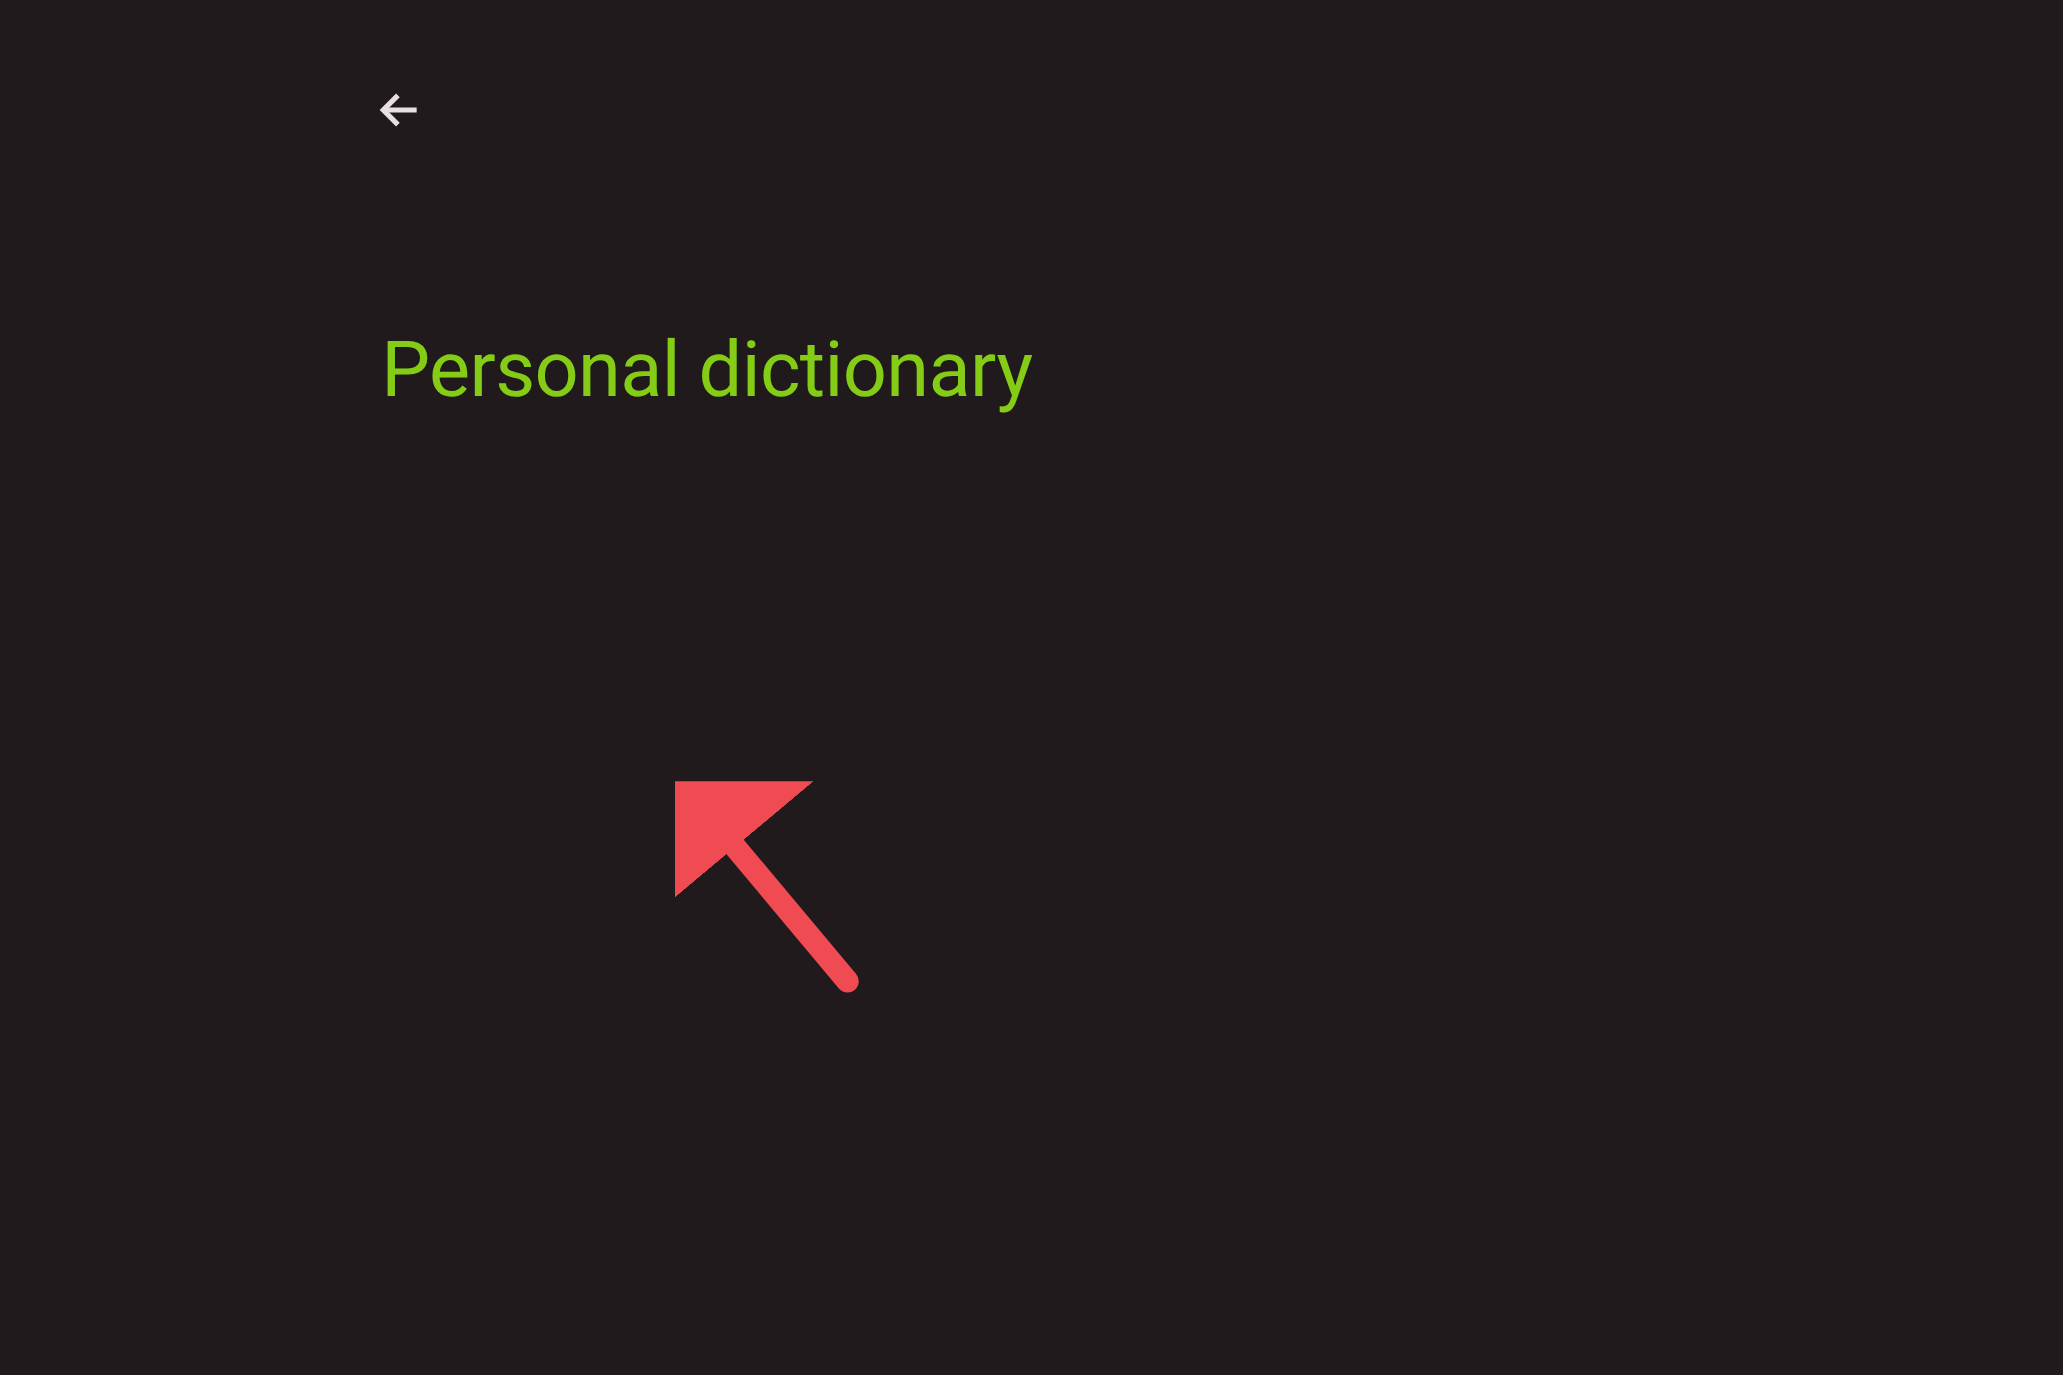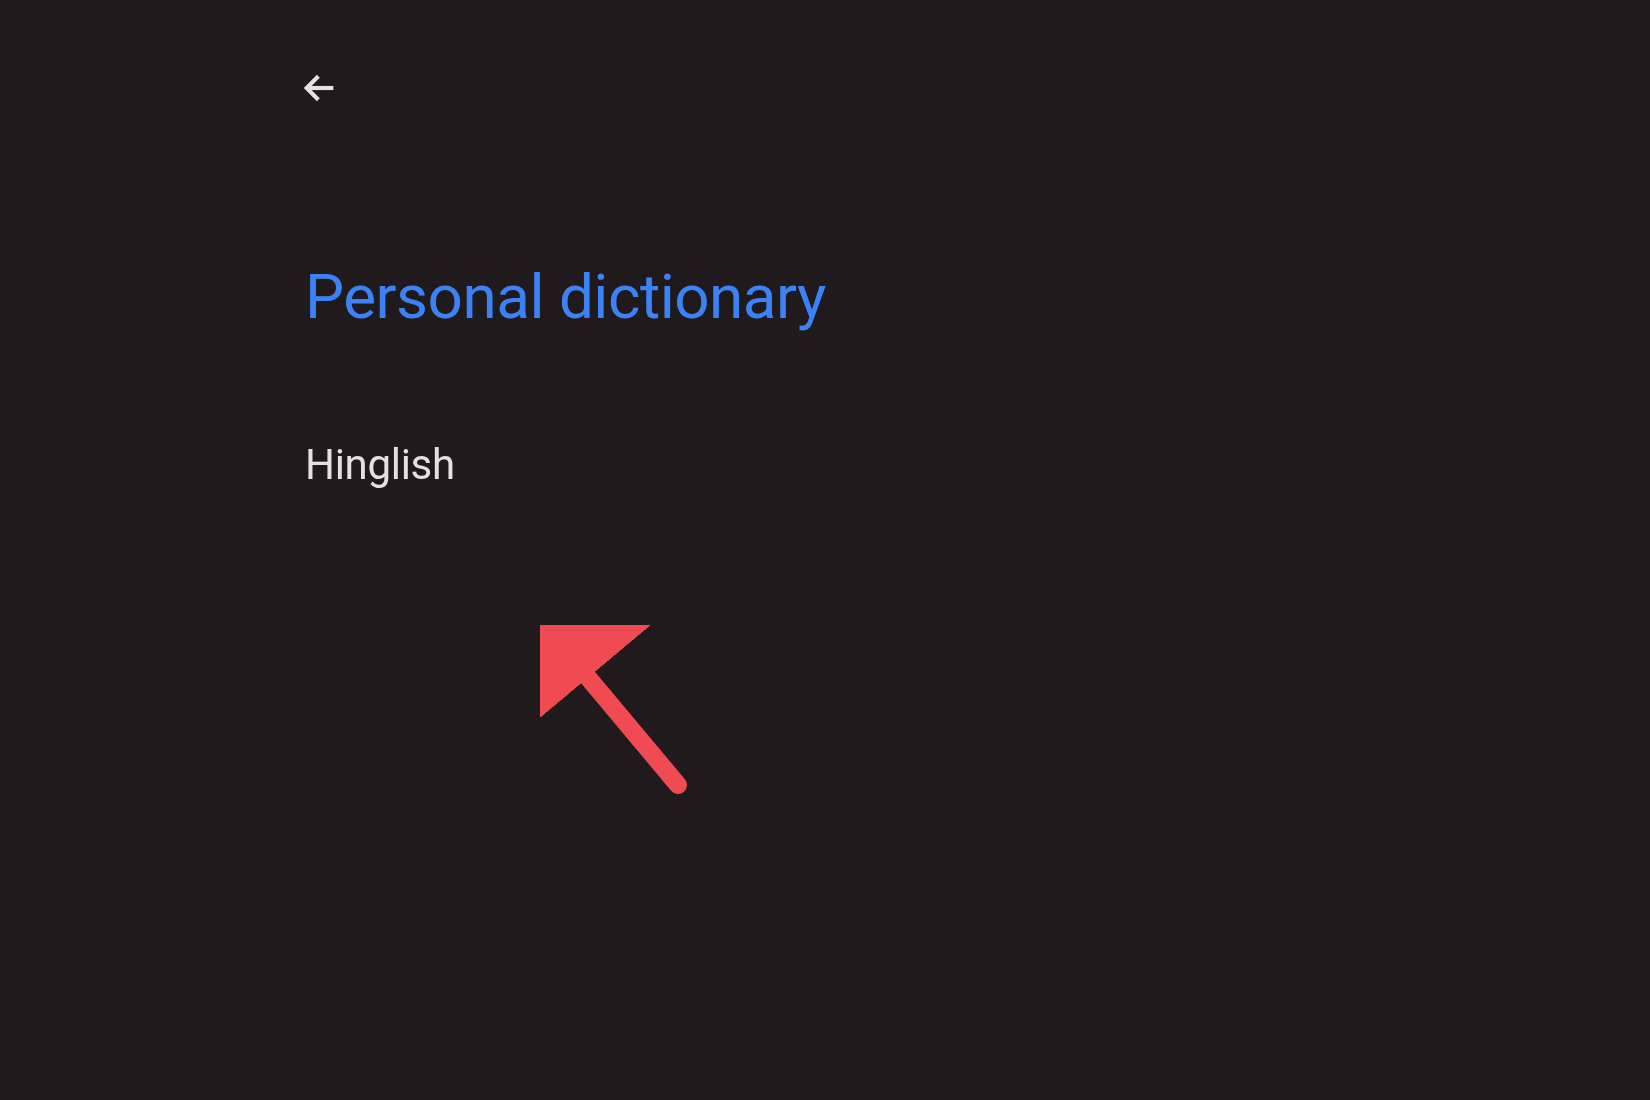--- a/index.html
+++ b/index.html
@@ -33,21 +33,21 @@
       stroke: #e8dfe2;
       stroke-width: 2.5;
       fill: none;
     }
     .page-title {
       position: absolute;
       top: 260px;
       left: 305px;
       font-size: 62px;
       font-weight: 400;
-      color: #3b82f6;
+      color: #84cc16;
       letter-spacing: -0.5px;
     }
     .list-container {
       position: absolute;
       top: 405px;
       left: 305px;
     }
     .list-item {
       font-size: 42px;
       font-weight: 400;
@@ -75,23 +75,20 @@
     <svg viewBox="0 0 24 24">
       <line x1="20" y1="12" x2="4" y2="12"></line>
       <polyline points="11 5 4 12 11 19"></polyline>
     </svg>
   </span>
 </div>
 
 <h1 class="page-title">Personal dictionary</h1>
 
 <div class="list-container">
-  <div class="list-item">
-    <span>Hinglish</span>
-  </div>
 </div>
 
 <div class="annotation-arrow">
   <svg viewBox="0 0 160 180">
     <defs>
       <marker id="arrowhead" markerWidth="12" markerHeight="12" refX="2" refY="6" orient="auto">
         <polygon points="0 0, 12 6, 0 12" fill="#f04a52"></polygon>
       </marker>
     </defs>
     <line x1="138" y1="160" x2="25" y2="25" stroke="#f04a52" stroke-width="18" stroke-linecap="round" marker-end="url(#arrowhead)"></line>

